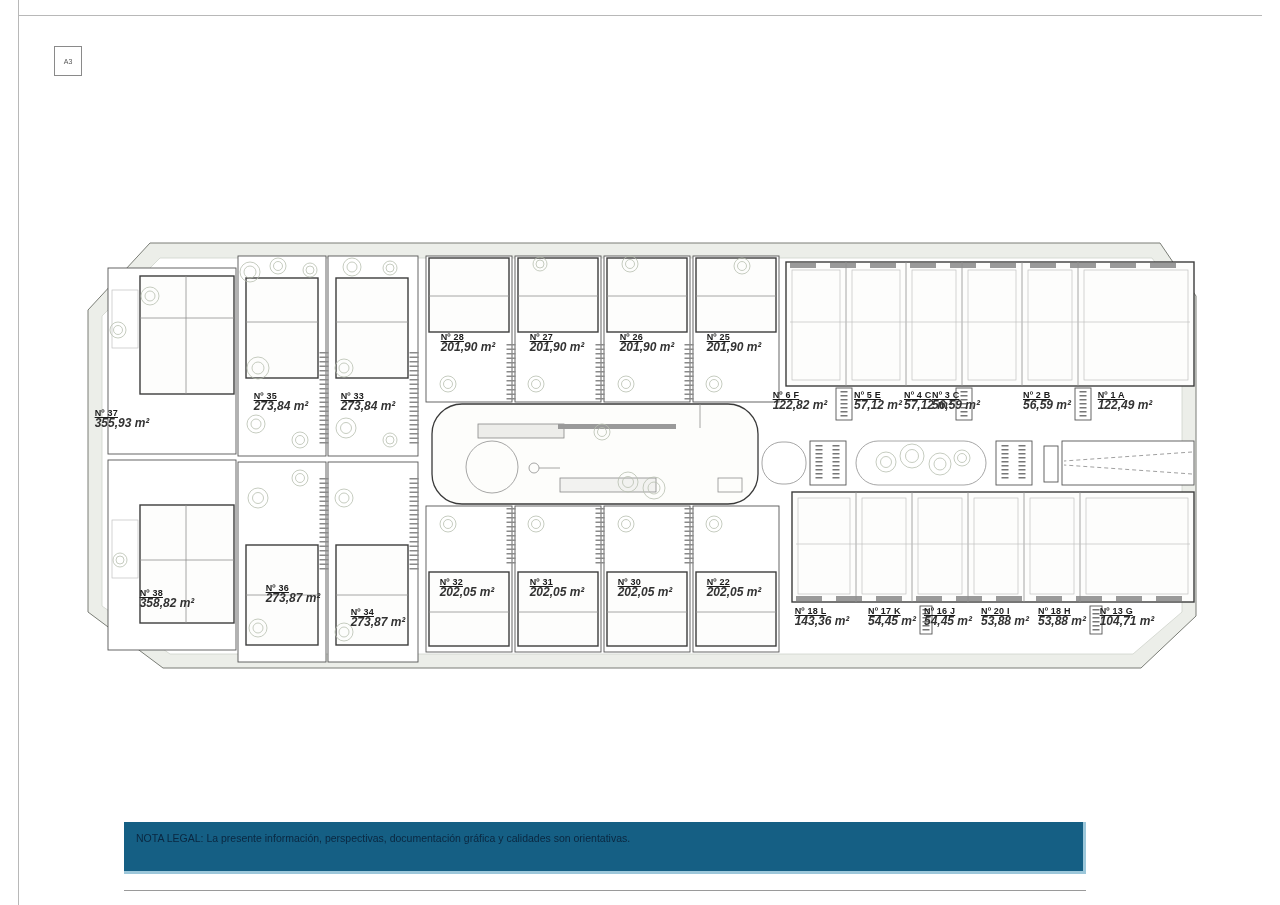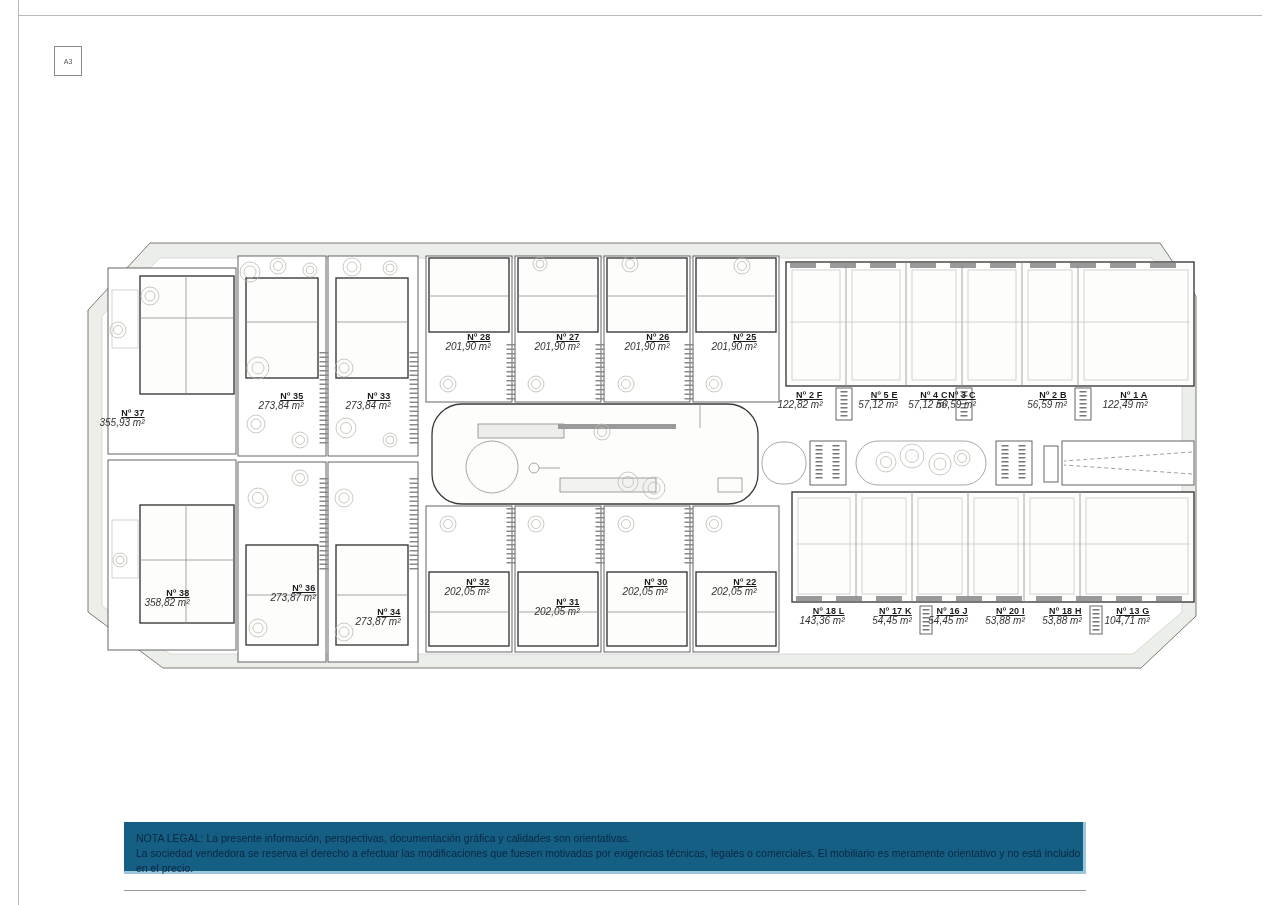--- a/index.html
+++ b/index.html
@@ -3,24 +3,24 @@
 <meta charset="utf-8">
 <style>
   html,body{margin:0;padding:0;background:#ffffff;}
   #page{position:relative;width:1280px;height:905px;background:#ffffff;overflow:hidden;
         font-family:"Liberation Sans", sans-serif;}
   .frame-line{position:absolute;background:#b8b8b8;}
   #sheet-format-box{position:absolute;left:54px;top:46px;width:26px;height:28px;
         border:1px solid #8a8a8a;display:flex;align-items:center;justify-content:center;
         font-size:7px;color:#555;background:#fff;}
   #plan-svg{position:absolute;left:0;top:0;}
-  .unit-label{position:absolute;transform:translateX(-50%);text-align:right;
+  .unit-label{position:absolute;transform:translateX(-50%);text-align:left;
         white-space:nowrap;color:#1a1a1a;line-height:10px;}
   .unit-number{font-weight:bold;font-size:9px;text-decoration:underline;letter-spacing:.2px;}
-  .unit-area{font-style:italic;font-size:10px;color:#333;}
+  .unit-area{font-style:italic;font-size:12px;color:#333;font-weight:bold;}
   #legal-bar{position:absolute;left:124px;top:822px;width:962px;height:52px;
         background:#155f84;border-right:3px solid #9cc7da;border-bottom:3px solid #9cc7da;
         box-sizing:border-box;padding:9px 0 16px 12px;}
   #legal-bar .legal-line{font-size:10.5px;line-height:15px;color:#0a2740;}
   #bottom-rule{position:absolute;left:124px;top:890px;width:962px;height:1px;background:#9a9a9a;}
   
   .site-outer{fill:#eceee9;stroke:#7a7d76;stroke-width:1;}
   .site-inner{fill:#ffffff;stroke:#cfd3cb;stroke-width:.8;}
   .blk{fill:#ffffff;stroke:#555;stroke-width:.9;}
   .house{fill:#fdfdfc;stroke:#3c3c3c;stroke-width:1.4;}
@@ -372,21 +372,21 @@
   </div>
   <div class="unit-label" style="left:647px;top:332px">
     <div class="unit-number">Nº 26</div>
     <div class="unit-area">201,90 m²</div>
   </div>
   <div class="unit-label" style="left:734px;top:332px">
     <div class="unit-number">Nº 25</div>
     <div class="unit-area">201,90 m²</div>
   </div>
   <div class="unit-label" style="left:800px;top:390px">
-    <div class="unit-number">Nº 2 F</div>
+    <div class="unit-number">Nº 6 F</div>
     <div class="unit-area">122,82 m²</div>
   </div>
   <div class="unit-label" style="left:878px;top:390px">
     <div class="unit-number">Nº 5 E</div>
     <div class="unit-area">57,12 m²</div>
   </div>
   <div class="unit-label" style="left:928px;top:390px">
     <div class="unit-number">Nº 4 C</div>
     <div class="unit-area">57,12 m²</div>
   </div>
@@ -411,21 +411,21 @@
     <div class="unit-area">273,87 m²</div>
   </div>
   <div class="unit-label" style="left:378px;top:607px">
     <div class="unit-number">Nº 34</div>
     <div class="unit-area">273,87 m²</div>
   </div>
   <div class="unit-label" style="left:467px;top:577px">
     <div class="unit-number">Nº 32</div>
     <div class="unit-area">202,05 m²</div>
   </div>
-  <div class="unit-label" style="left:557px;top:597px">
+  <div class="unit-label" style="left:557px;top:577px">
     <div class="unit-number">Nº 31</div>
     <div class="unit-area">202,05 m²</div>
   </div>
   <div class="unit-label" style="left:645px;top:577px">
     <div class="unit-number">Nº 30</div>
     <div class="unit-area">202,05 m²</div>
   </div>
   <div class="unit-label" style="left:734px;top:577px">
     <div class="unit-number">Nº 22</div>
     <div class="unit-area">202,05 m²</div>
@@ -450,17 +450,16 @@
     <div class="unit-number">Nº 18 H</div>
     <div class="unit-area">53,88 m²</div>
   </div>
   <div class="unit-label" style="left:1127px;top:606px">
     <div class="unit-number">Nº 13 G</div>
     <div class="unit-area">104,71 m²</div>
   </div>
 
   <div id="legal-bar">
     <div class="legal-line">NOTA LEGAL: La presente información, perspectivas, documentación gráfica y calidades son orientativas.</div>
-    <div class="legal-line">La sociedad vendedora se reserva el derecho a efectuar las modificaciones que fuesen motivadas por exigencias técnicas, legales o comerciales. El mobiliario es meramente orientativo y no está incluido en el precio.</div>
   </div>
   <div id="bottom-rule"></div>
 
 </div>
 
 </body></html>

